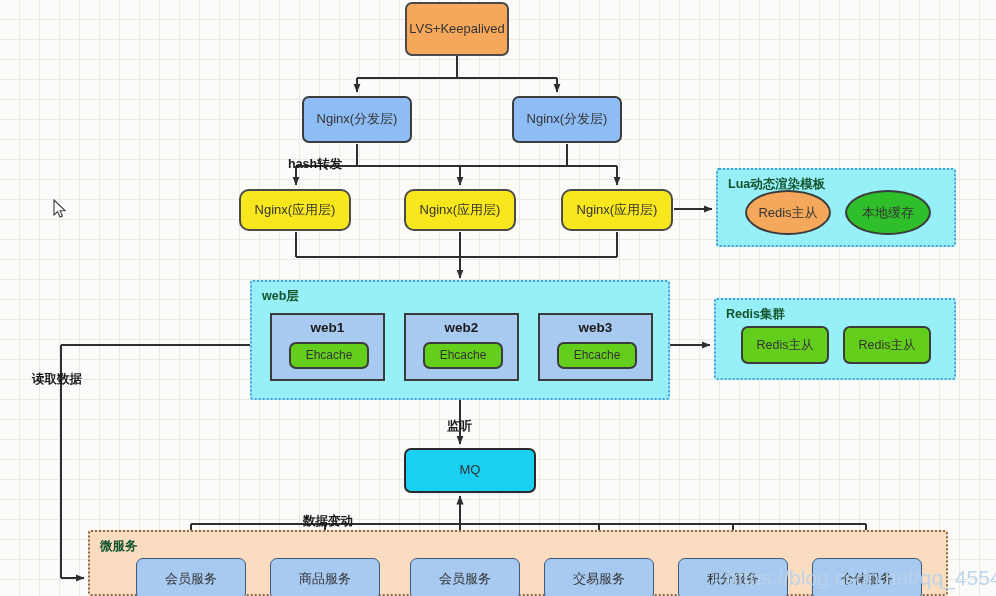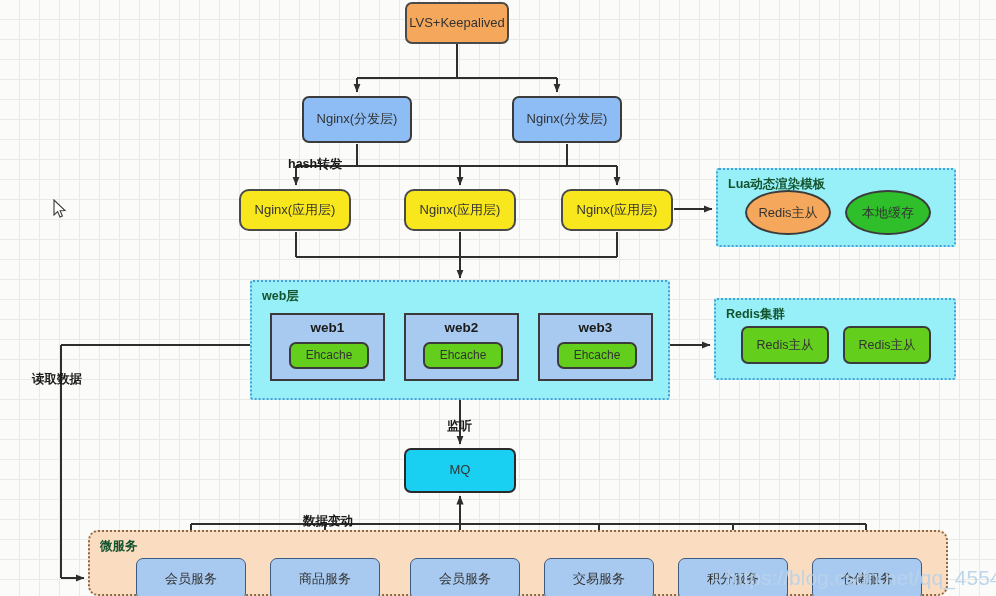--- a/index.html
+++ b/index.html
@@ -29,21 +29,21 @@
   .n-blue{background:#8ebdf5;border-color:#3b3b3b;}
   .n-yellow{background:#f8e71c;border-color:#4a4a4a;border-radius:10px;}
   .n-green{background:#63cf1c;border-color:#3b3b3b;}
   .n-cyan{background:#19d0f2;border-color:#2a2a2a;}
   .n-lblue{background:#a8c9f0;border-color:#3d5a80;border-width:1.5px;}
   .panel{
     position:absolute;box-sizing:border-box;
     border:2.5px dotted #4a9fd8;background:#97f0f8;
     border-radius:3px;
   }
-  .panel.orange-panel{border-color:#8a6a45;background:#fadcc0;border-radius:10px;}
+  .panel.orange-panel{border-color:#8a6a45;background:#fadcc0;}
   .panel-title{
     position:absolute;left:10px;top:6px;
     font-size:12.5px;font-weight:bold;color:#14532d;
     letter-spacing:0px;
   }
   .webbox{
     position:absolute;box-sizing:border-box;
     background:#a8c9f0;border:2px solid #3b3b3b;
   }
   .webbox-title{
@@ -112,21 +112,21 @@
       <path d="M460,530 L460,496" marker-end="url(#arrow)"></path>
       <path d="M191,555 L191,524"></path>
       <path d="M325,555 L325,524"></path>
       <path d="M599,555 L599,524"></path>
       <path d="M733,555 L733,524"></path>
       <path d="M866,555 L866,524"></path>
       <path d="M191,524 L866,524"></path>
     </g>
   </svg>
 
-  <div class="node n-orange" style="left:405px;top:2px;width:104px;height:42px;">
+  <div class="node n-orange" style="left:405px;top:2px;width:104px;height:54px;">
     <span>LVS+Keepalived</span>
   </div>
 
   <div class="node n-blue" style="left:302px;top:96px;width:110px;height:47px;">
     <span>Nginx(分发层)</span>
   </div>
   <div class="node n-blue" style="left:512px;top:96px;width:110px;height:47px;">
     <span>Nginx(分发层)</span>
   </div>
 
@@ -184,21 +184,21 @@
     <span>Redis主从</span>
   </div>
   <div class="node n-green" style="left:843px;top:326px;width:88px;height:38px;font-size:12.5px;">
     <span>Redis主从</span>
   </div>
 
   <div class="edgelabel" style="left:32px;top:371px;">读取数据</div>
   <div class="edgelabel" style="left:447px;top:418px;">监听</div>
   <div class="edgelabel" style="left:303px;top:513px;">数据变动</div>
 
-  <div class="node n-cyan" style="left:404px;top:448px;width:112px;height:45px;">
+  <div class="node n-cyan" style="left:404px;top:448px;width:132px;height:45px;">
     <span>MQ</span>
   </div>
 
   <div class="panel orange-panel" style="left:88px;top:530px;width:860px;height:66px;">
     <div class="panel-title">微服务</div>
   </div>
 
   <div class="node n-lblue" style="left:136px;top:558px;width:110px;height:42px;">
     <span>会员服务</span>
   </div>

